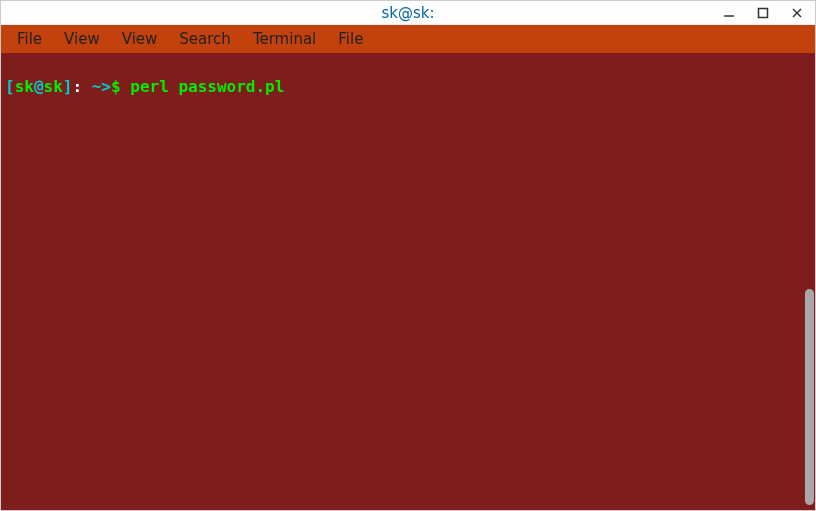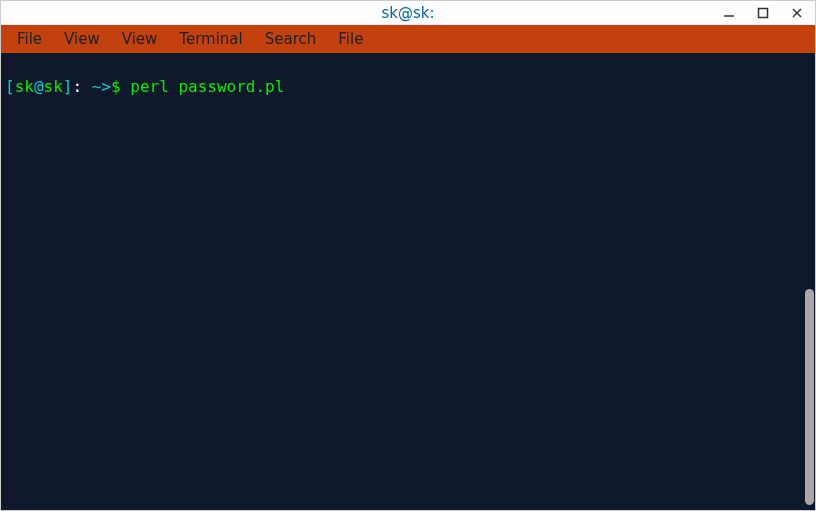--- a/index.html
+++ b/index.html
@@ -62,23 +62,24 @@
     gap: 2px;
     font-size: 15px;
     color: #222;
   }
   .menu-item {
     padding: 3px 10px;
     cursor: pointer;
   }
   .terminal-area {
     flex: 1;
-    background: #0f172a;
+    background: #7f1d1d;
     position: relative;
     overflow: hidden;
+    font-weight: bold;
   }
   .terminal-content {
     padding: 4px 4px;
     font-family: "DejaVu Sans Mono", "Liberation Mono", monospace;
     font-size: 16px;
     line-height: 20px;
     white-space: pre;
     color: #fff;
   }
   .t-cyan { color: #00cccc; }
@@ -139,22 +140,22 @@
             </svg>
         </span>
       </div>
     </div>
   </div>
 
   <div class="menubar">
     <div class="menu-item">File</div>
     <div class="menu-item">View</div>
     <div class="menu-item">View</div>
+    <div class="menu-item">Search</div>
     <div class="menu-item">Terminal</div>
-    <div class="menu-item">Search</div>
     <div class="menu-item">File</div>
   </div>
 
   <div class="terminal-area">
     <div class="terminal-content">
 <div><span class="t-cyan">[</span><span class="t-green">sk</span><span class="t-cyan">@</span><span class="t-green">sk</span><span class="t-cyan">]</span><span class="t-white">: </span><span class="t-cyan">~&gt;</span><span class="t-green">$ </span><span class="t-green">perl password.pl</span></div>
     </div>
     <div class="scrollbar">
       <div class="scrollbar-thumb"></div>
     </div>

